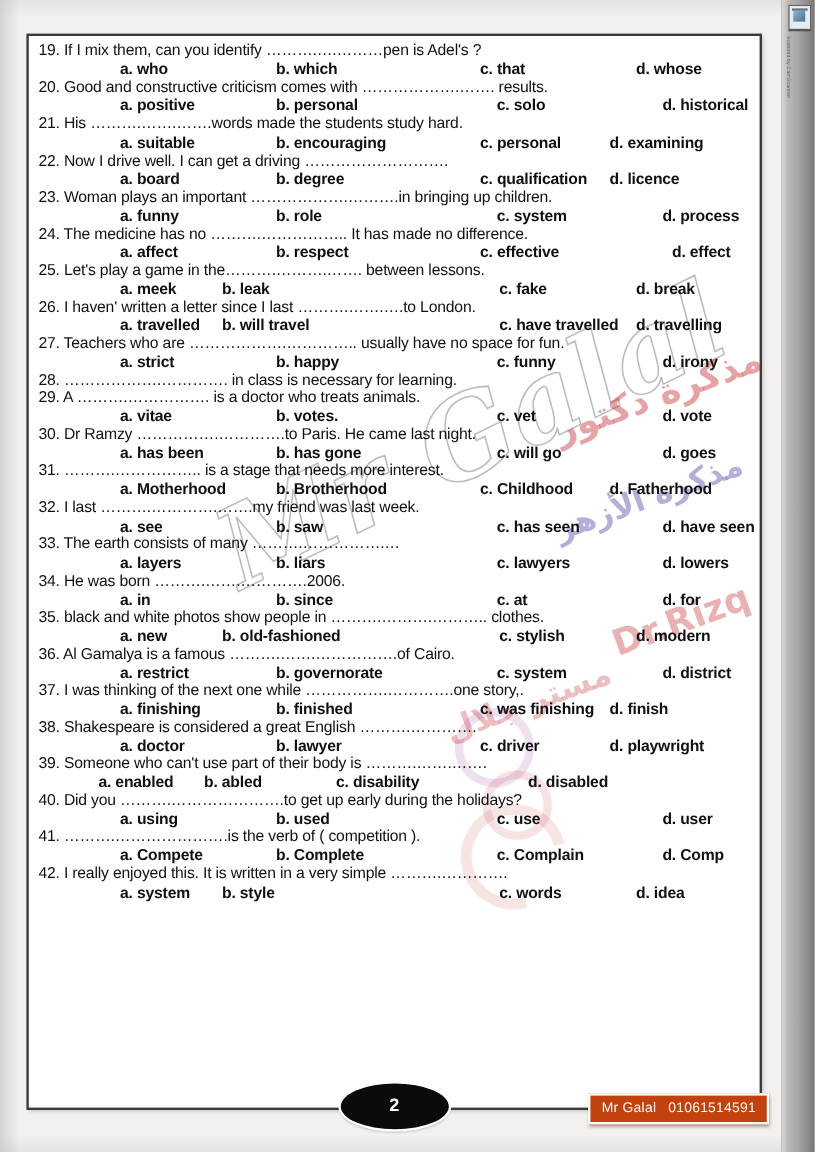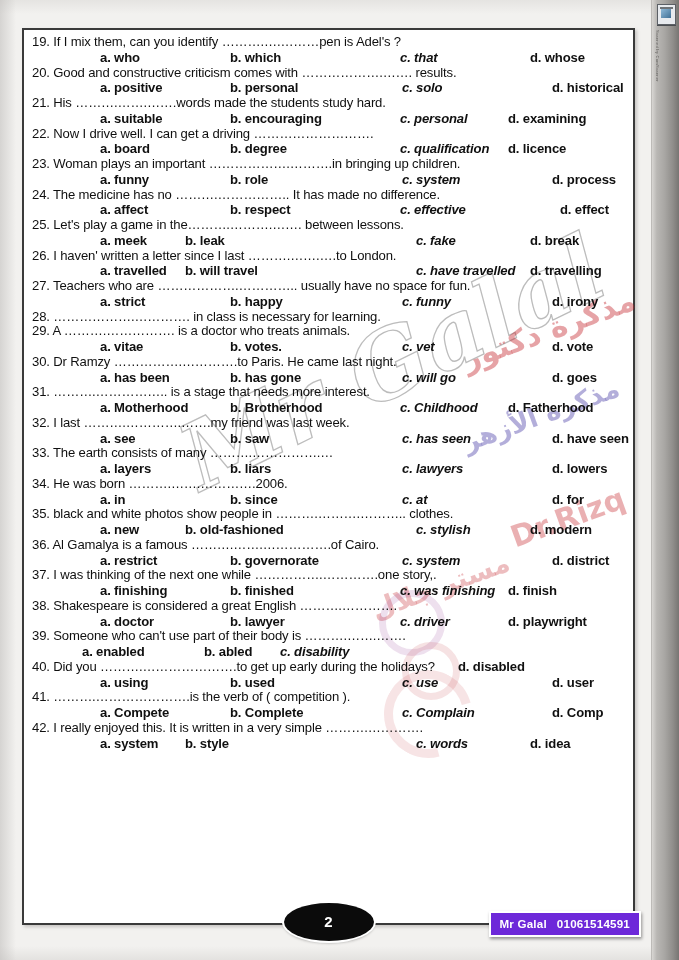--- a/index.html
+++ b/index.html
@@ -116,35 +116,35 @@
     letter-spacing: -0.15px;
   }
   .opts span {
     position: absolute;
     white-space: nowrap;
     top: 0;
   }
   
   .opts .o0 { left: 70px; }
   .opts .o1 { left: 200px; }
-  .opts .o2 { left: 370px; font-style: italic; }
+  .opts .o2 { left: 370px; }
   .opts .o3 { left: 500px; }
 
   
-  .opts.v-wideC .o2 { left: 372px; }
+  .opts.v-wideC .o2 { left: 384px; }
   .opts.v-wideC .o3 { left: 522px; }
 
   .opts.v-narrowB .o1 { left: 155px; }
   .opts.v-narrowB .o2 { left: 386px; text-align: center; }
   .opts.v-narrowB .o3 { left: 500px; }
 
   .opts.v-tight .o0 { left: 52px; }
-  .opts.v-tight .o1 { left: 140px; margin-left: 34px; }
+  .opts.v-tight .o1 { left: 140px; }
   .opts.v-tight .o2 { left: 250px; }
-  .opts.v-tight .o3 { left: 428px; margin-top: 15px; }
+  .opts.v-tight .o3 { left: 410px; }
 
   .opts.v-far3 .o3 { left: 530px; }
   .opts.v-near3 .o3 { left: 478px; }
 
   
   #page-badge {
     position: absolute;
     left: 50%;
     margin-left: -45px;
     bottom: -18px;
@@ -156,24 +156,24 @@
     font-weight: bold;
     text-align: center;
     line-height: 38px;
     z-index: 6;
     box-shadow: 0 0 0 2px #ffffff, 0 2px 3px rgba(0,0,0,.35);
   }
   #credit {
     position: absolute;
     right: -8px;
     bottom: -14px;
-    background: #6d28d9;
+    background: #c2410c;
     color: #ffffff;
     font-size: 11.6px;
-    font-weight: bold;
+    font-weight: normal;
     padding: 4px 9px 5px 9px;
     letter-spacing: .2px;
     white-space: nowrap;
     z-index: 6;
     border: 2px solid #ffffff;
     box-shadow: 1px 2px 3px rgba(0,0,0,.4);
   }
   #credit .phone { margin-left: 10px; }
 
   

